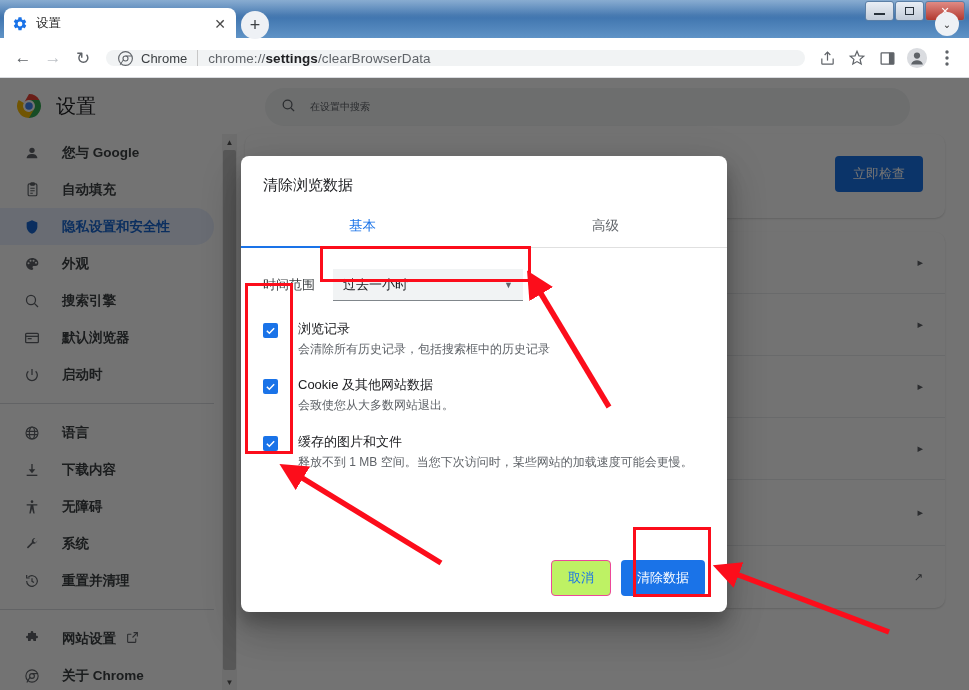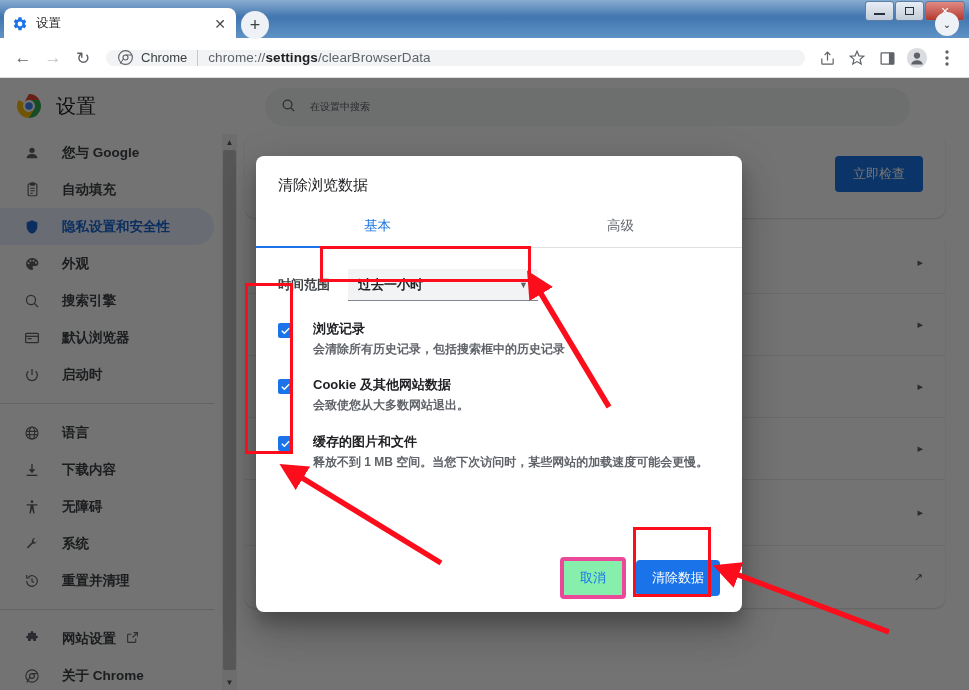--- a/index.html
+++ b/index.html
@@ -56,21 +56,21 @@
   .toolbar {
     position:absolute; left:0; top:39px; width:969px; height:39px;
     background:#fff; display:flex; align-items:center; padding:0 8px;
     border-bottom:1px solid #dadce0;
   }
   .navbtn { width:30px; height:30px; display:flex;align-items:center;justify-content:center;
             font-size:17px; color:#5f6368; }
   .navbtn.disabled { color:#bdc1c6; }
   .omnibox {
     flex:1; height:16px; background:#f1f3f4; border-radius:14px; margin:0 8px;
-    display:flex; align-items:flex-start; padding:0 12px; font-size:13px; color:#202124;
+    display:flex; align-items:center; padding:0 12px; font-size:13px; color:#202124;
   }
   .omni-chrome-ico { width:15px;height:15px;margin-right:8px;position:relative;}
   .omni-label { color:#3c4043; font-size:13px; }
   .omni-sep { width:1px;height:16px;background:#c7c7c7;margin:0 10px;}
   .omni-url { font-size:13.5px; color:#5f6368; letter-spacing:.1px;}
   .omni-url b { color:#202124; font-weight:bold;}
   .tb-icons { display:flex; align-items:center; gap:2px; }
   .tb-ico { width:28px;height:28px;display:flex;align-items:center;justify-content:center;color:#5f6368;}
 
   
@@ -119,32 +119,32 @@
   .row-title { font-size:13.5px; color:#202124; }
   .row-sub { font-size:12px; color:#5f6368; margin-top:3px;}
   .row-chev { color:#5f6368; font-size:11px; }
   .btn-blue {
     background:#1a73e8; color:#fff; border:none; border-radius:4px;
     font-size:13px; padding:9px 18px; font-family:inherit;
   }
 
   
   .dialog {
-    position:absolute; left:256px; top:156px; width:486px; height:456px;
+    position:absolute; left:241px; top:156px; width:486px; height:456px;
     background:#fff; border-radius:8px; z-index:50;
     box-shadow:0 11px 15px rgba(0,0,0,.2),0 9px 46px rgba(0,0,0,.12),0 24px 38px rgba(0,0,0,.14);
     overflow:hidden;
   }
   .dlg-title { font-size:15px; color:#202124; padding:20px 22px 0 22px; }
   .dlg-tabs { display:flex; margin-top:14px; border-bottom:1px solid #e0e0e0; position:relative;}
   .dlg-tab { flex:1; text-align:center; font-size:13.5px; color:#5f6368; padding:8px 0 12px; }
   .dlg-tab.active { color:#1a73e8; }
   .dlg-tab-underline { position:absolute; left:0; bottom:-1px; width:243px; height:2.5px; background:#1a73e8;}
 
-  .dlg-body { padding: 14px 22px 0 22px; font-weight: bold; }
+  .dlg-body { padding: 14px 22px 0 22px; }
   .range-row { display:flex; align-items:center; height:34px; margin:6px 0 6px 0;}
   .range-label { font-size:13px; color:#3c4043; margin-right:18px; }
   .range-select {
     width:190px; height:32px; background:#f1f3f4; border:none; border-bottom:1px solid #80868b;
     display:flex; align-items:center; padding:0 10px; font-size:13px; color:#202124;
     justify-content:space-between;
   }
   .range-select .caret { font-size:9px; color:#5f6368;}
 
   .opt { display:flex; align-items:flex-start; margin-top:18px; }
@@ -155,21 +155,21 @@
   }
   .cbx svg { display:block; }
   .opt-title { font-size:13px; color:#202124; }
   .opt-sub { font-size:12px; color:#5f6368; margin-top:3px; line-height:1.45;}
 
   .dlg-footer {
     position:absolute; left:0; bottom:0; width:486px; height:68px;
     display:flex; align-items:center; justify-content:flex-end; padding-right:22px; gap:10px;
   }
   .btn-outline {
-    background:#86efac; color:#1a73e8; border:4px solid #ec4899; border-radius:4px;
+    background:#bef264; color:#1a73e8; border:1px solid #ec4899; border-radius:4px;
     font-size:13px; padding:8px 16px; font-family:inherit;
   }
   .btn-primary {
     background:#1a73e8; color:#fff; border:none; border-radius:4px;
     font-size:13px; padding:9px 16px; font-family:inherit;
   }
 
   
   .anno { position:absolute; z-index:90; border:3px solid #fc0d1b; }
   .anno-svg { position:absolute; left:0; top:0; width:969px; height:690px; z-index:95; pointer-events:none;}

